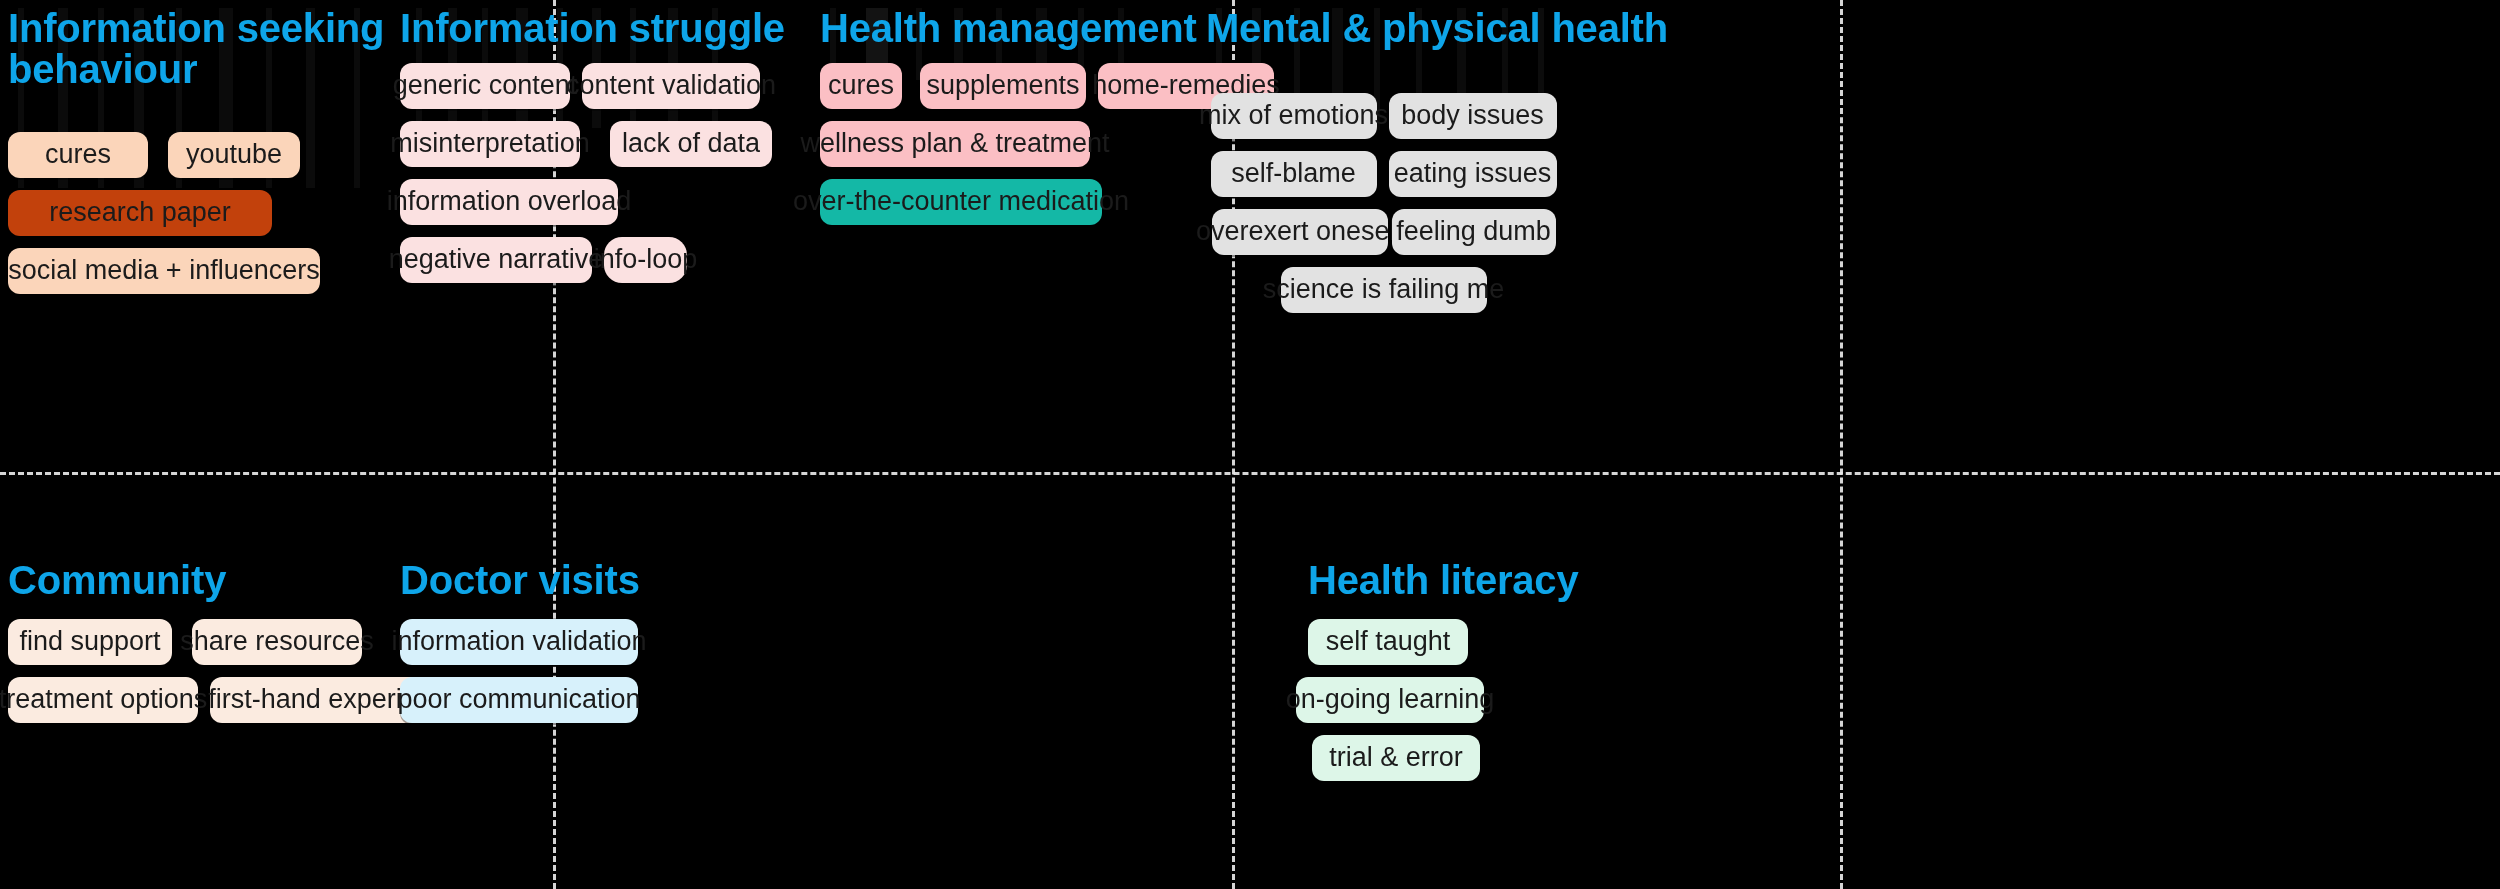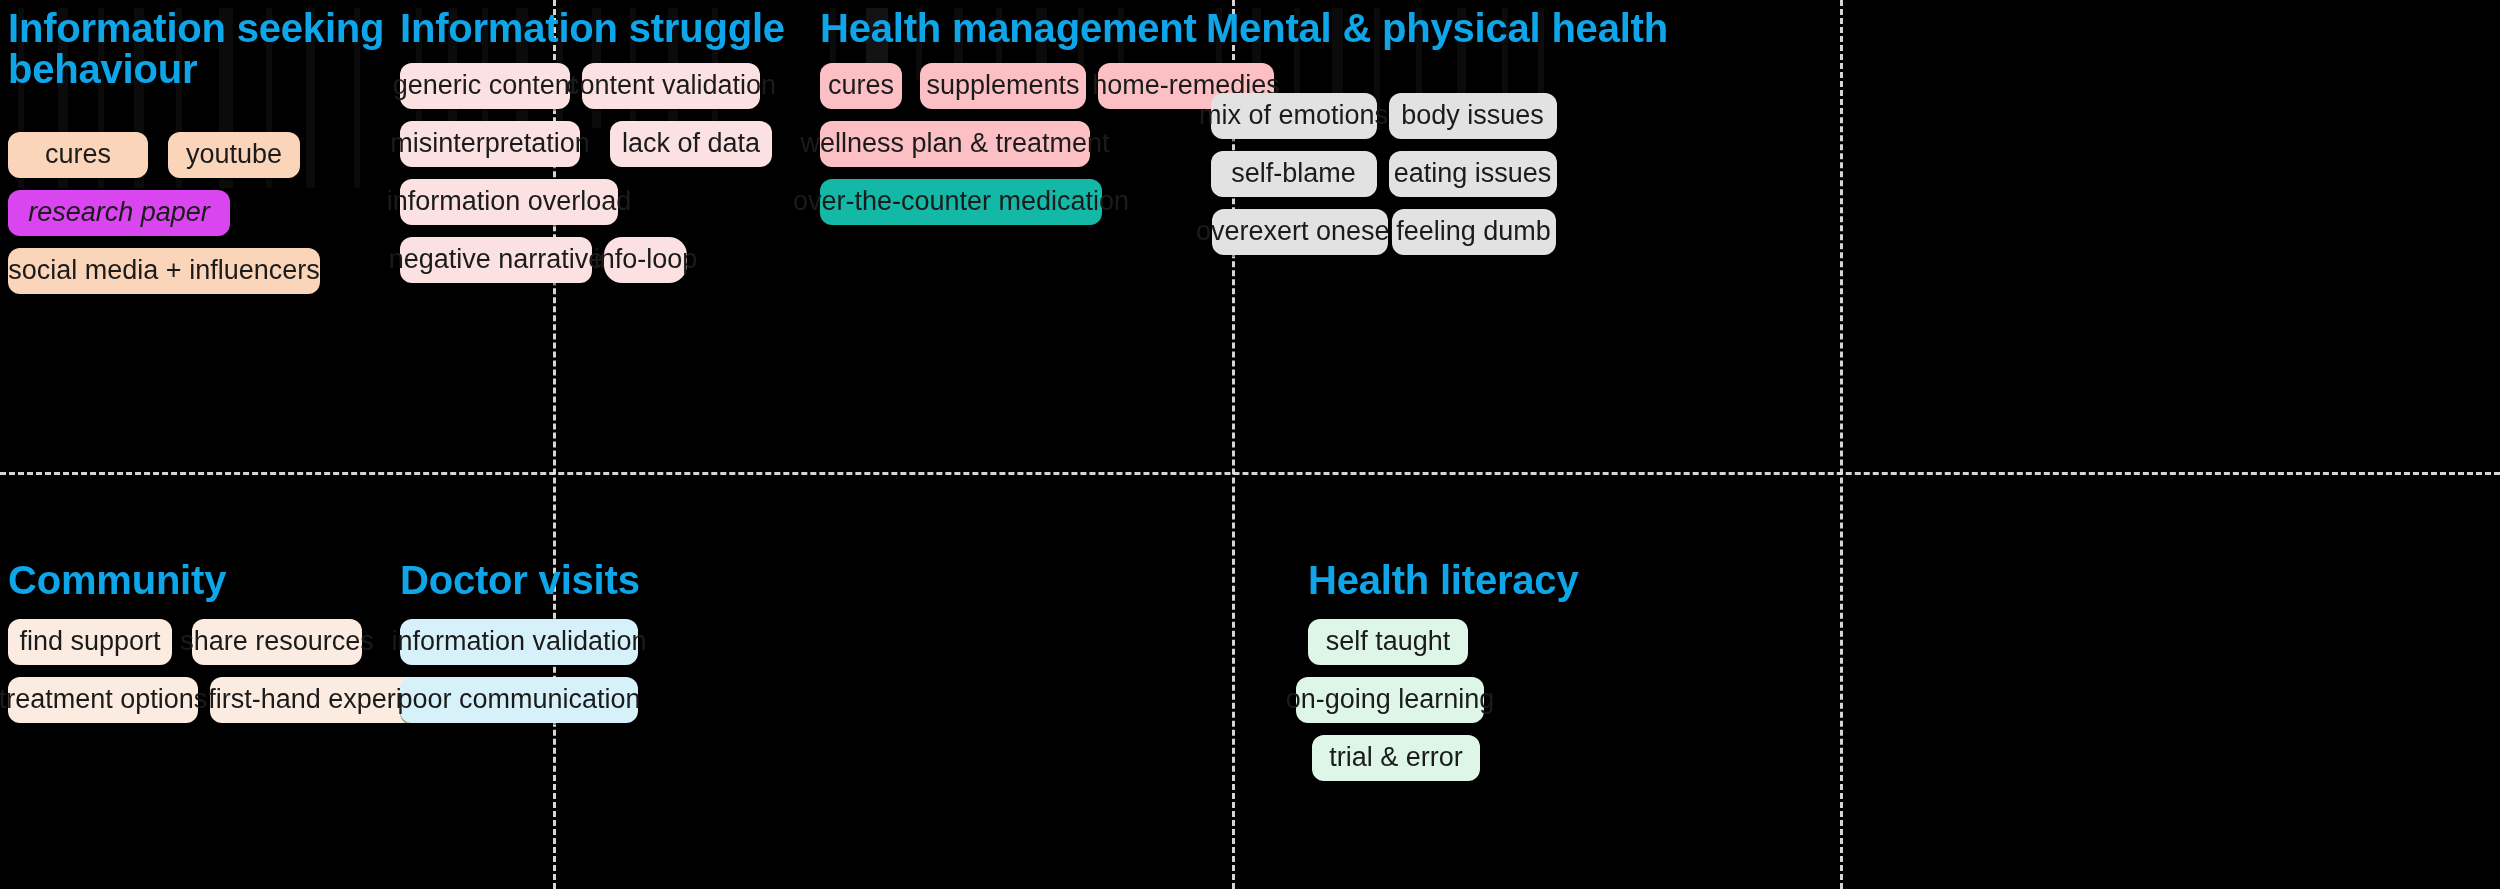--- a/index.html
+++ b/index.html
@@ -138,21 +138,21 @@
     <i style="left:245px;width:9px;"></i>
       <i style="left:290px;"></i>
       <i style="left:326px;"></i>
   </div>
 
   <section class="cell" style="left:8px; top:8px; width:520px; height:440px;">
     <h2 class="cluster-title">Information seeking behaviour</h2>
     <div class="pill-wrap" style="margin-top:42px;">
       <span class="pill" style="background:#FBD5BA; width:140px;">cures</span>
       <span class="pill" style="background:#FBD5BA; width:132px; margin-left:8px;">youtube</span>
-      <span class="pill" style="background:#d946ef; width:222px;font-style:italic;">research paper</span>
+      <span class="pill" style="background:#c2410c; width:264px;">research paper</span>
       <span class="pill" style="background:#FBD5BA; width:312px;">social media + influencers</span>
     </div>
   </section>
 
   <section class="cell" style="left:400px; top:8px; width:700px; height:440px;">
     <h2 class="cluster-title">Information struggle</h2>
     <div class="pill-wrap" style="margin-top:6px; width:372px;">
       <span class="pill" style="background:#FBE1E1; width:170px;">generic content</span>
       <span class="pill" style="background:#FBE1E1; width:178px;">content validation</span>
       <span class="pill" style="background:#FBE1E1; width:180px;">misinterpretation</span>
@@ -176,20 +176,21 @@
 
   <section class="cell" style="left:1206px; top:8px; width:560px; height:440px;">
     <h2 class="cluster-title">Mental &amp; physical health</h2>
     <div class="pill-wrap" style="margin-top:44px; width:355px;justify-content:center;">
       <span class="pill" style="background:#E2E2E2; width:166px;">mix of emotions</span>
       <span class="pill" style="background:#E2E2E2; width:168px;">body issues</span>
       <span class="pill" style="background:#E2E2E2; width:166px;">self-blame</span>
       <span class="pill" style="background:#E2E2E2; width:168px;">eating issues</span>
       <span class="pill" style="background:#E2E2E2; width:176px;">overexert oneself</span>
       <span class="pill" style="background:#E2E2E2; width:164px; margin-left:-8px;">feeling dumb</span>
+      <span class="pill" style="background:#E2E2E2; width:206px;">science is failing me</span>
     </div>
   </section>
 
   <section class="cell" style="left:8px; top:560px; width:540px; height:320px;">
     <h2 class="cluster-title">Community</h2>
     <div class="pill-wrap" style="margin-top:18px;text-align:right;">
       <span class="pill" style="background:#FBEBE0; width:164px;">find support</span>
       <span class="pill" style="background:#FBEBE0; width:170px; margin-left:8px;">share resources</span>
       <span class="pill" style="background:#FBEBE0; width:190px;">treatment options</span>
       <span class="pill" style="background:#FBEBE0; width:262px;">first-hand experiences</span>

